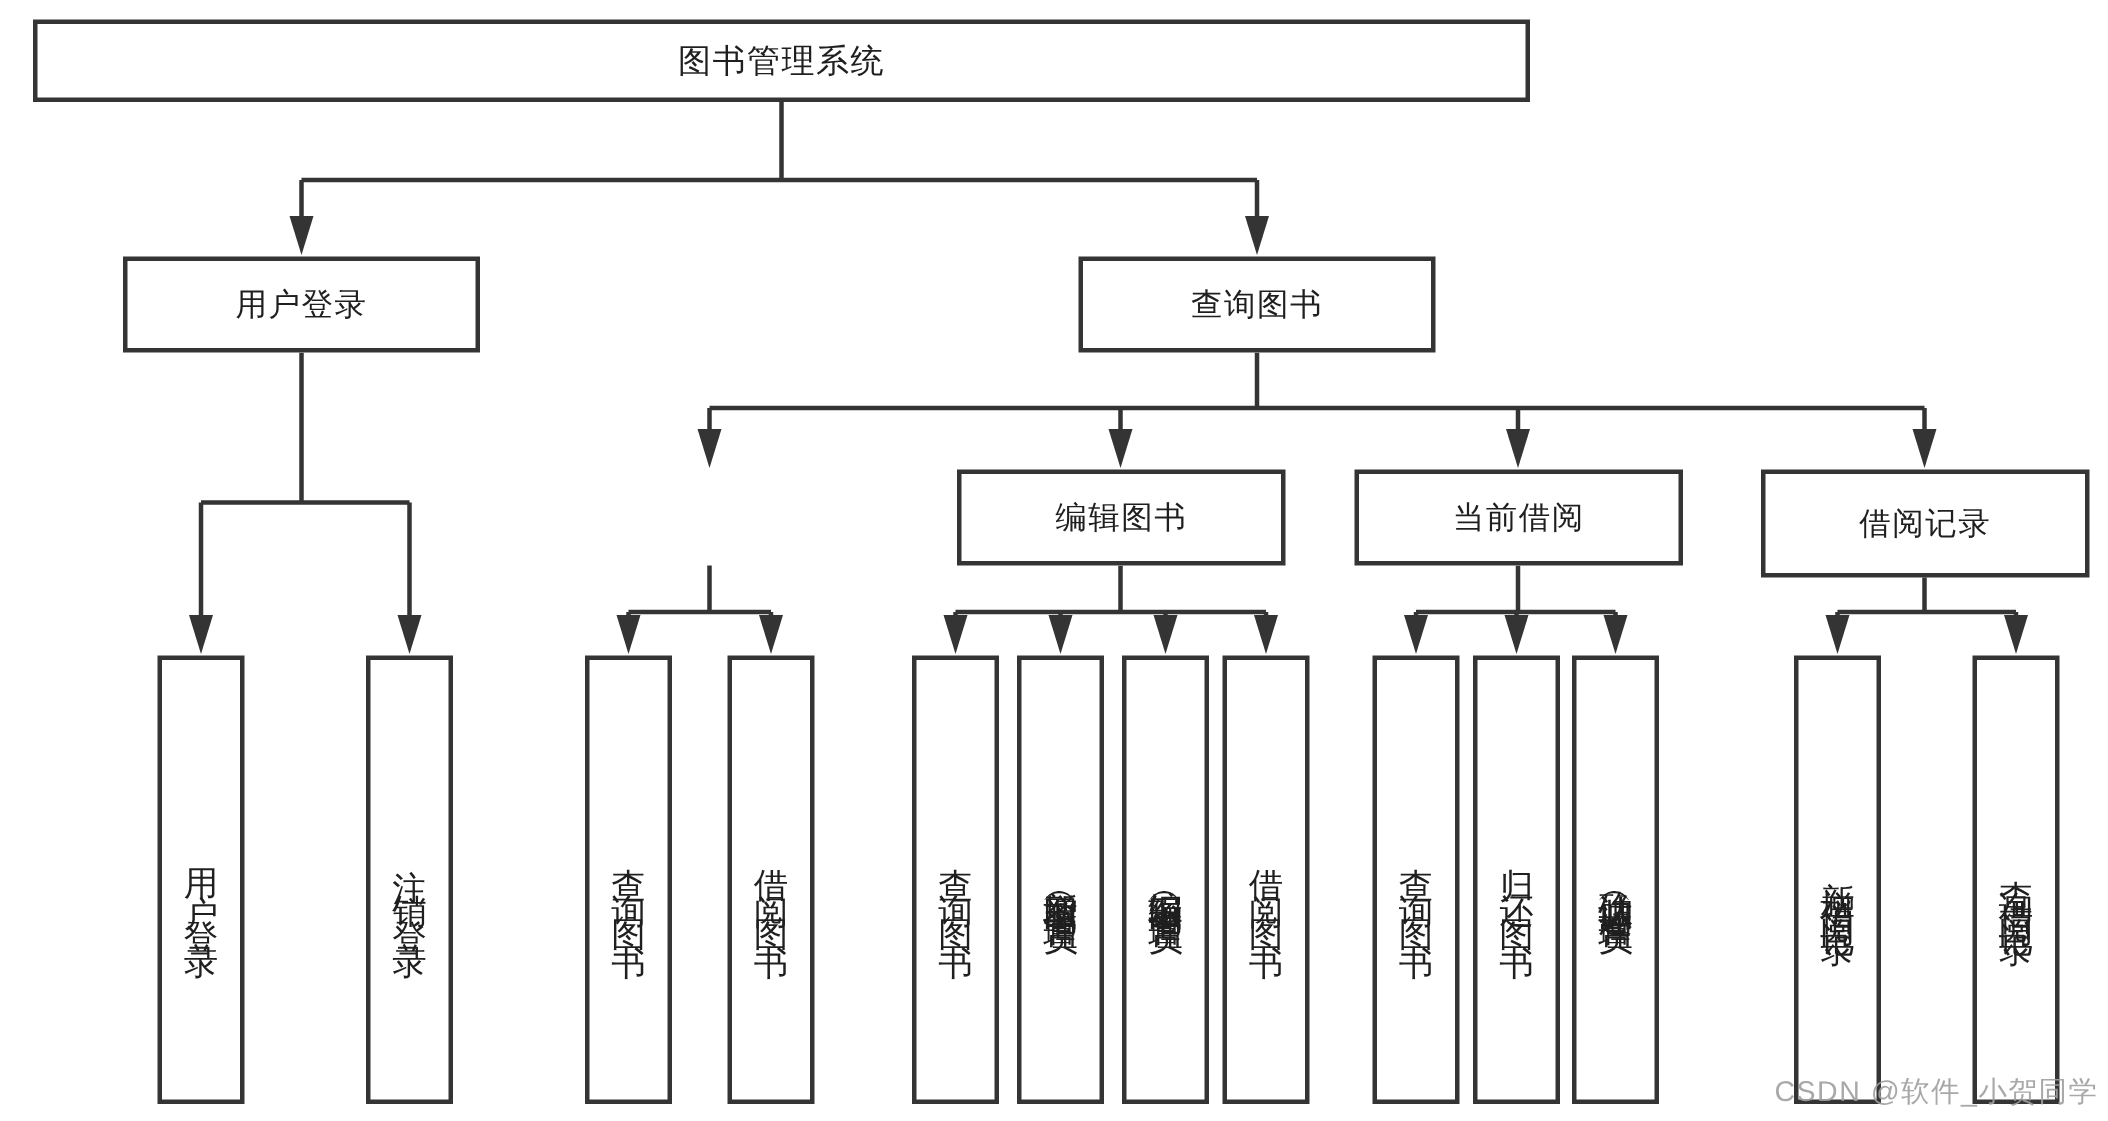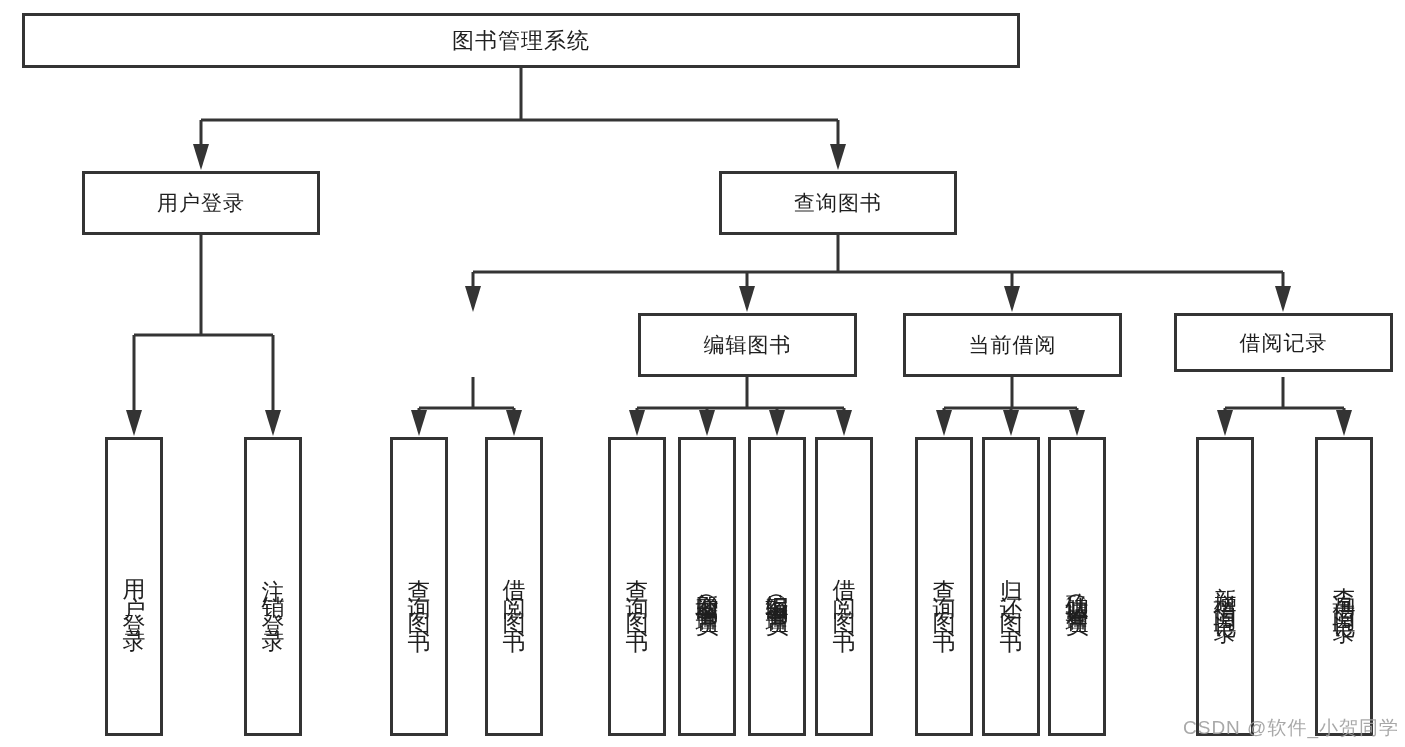--- a/index.html
+++ b/index.html
@@ -98,21 +98,21 @@
     </g>
   </svg>
 
   <div class="node h root" style="left:22px;top:13px;width:998px;height:55px;">图书管理系统</div>
 
   <div class="node h" style="left:82px;top:171px;width:238px;height:64px;">用户登录</div>
   <div class="node h" style="left:719px;top:171px;width:238px;height:64px;">查询图书</div>
 
   <div class="node h" style="left:638px;top:313px;width:219px;height:64px;">编辑图书</div>
   <div class="node h" style="left:903px;top:313px;width:219px;height:64px;">当前借阅</div>
-  <div class="node h" style="left:1174px;top:313px;width:219px;height:59px;">借阅记录</div>
+  <div class="node h" style="left:1174px;top:313px;width:219px;height:72px;">借阅记录</div>
 
   <div class="node v sp4" style="left:105px;top:437px;width:58px;height:299px;">
     <span>用户登录</span>
   </div>
   <div class="node v sp4" style="left:244px;top:437px;width:58px;height:299px;">
     <span>注销登录</span>
   </div>
 
   <div class="node v sp4" style="left:390px;top:437px;width:58px;height:299px;">
     <span>查询图书</span>

